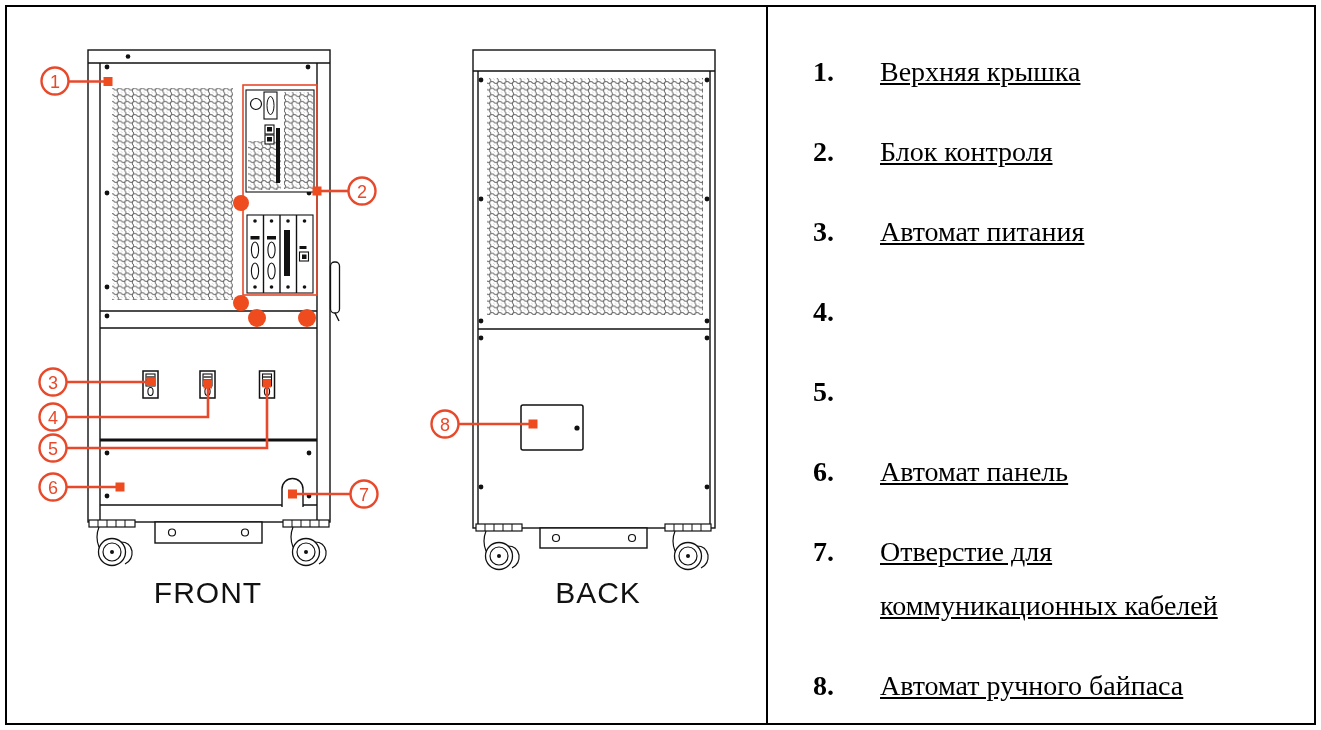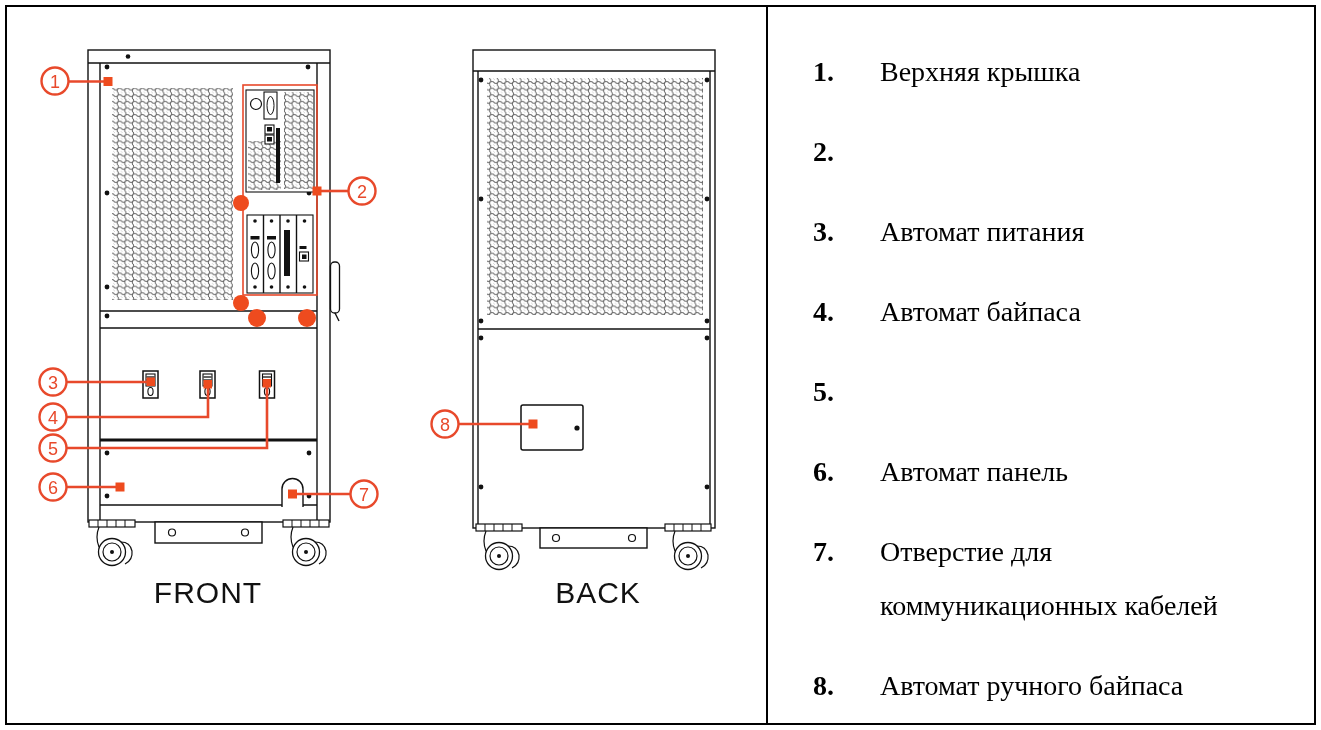--- a/index.html
+++ b/index.html
@@ -36,20 +36,21 @@
     line-height:54px;
     color:#000;
   }
   .legend .num{
     width:67px;
     font-weight:bold;
     flex:0 0 auto;
   }
   .legend .txt{
     width:410px;
+    text-decoration:underline;
   }
   .view-label{
     font-family:"Liberation Sans", sans-serif;
     font-size:30px;
     letter-spacing:1px;
     fill:#111;
   }
   .callout-num{
     font-family:"Liberation Sans", sans-serif;
     font-size:18px;
@@ -291,28 +292,28 @@
     <text class="view-label" x="598" y="603" text-anchor="middle">BACK</text>
   </svg>
 
   <ol class="legend">
     <li>
       <span class="num">1.</span>
       <span class="txt">Верхняя крышка</span>
     </li>
     <li>
       <span class="num">2.</span>
+      <span class="txt">Блок контроля</span>
     </li>
     <li>
       <span class="num">3.</span>
       <span class="txt">Автомат питания</span>
     </li>
     <li>
       <span class="num">4.</span>
-      <span class="txt">Автомат байпаса</span>
     </li>
     <li>
       <span class="num">5.</span>
     </li>
     <li>
       <span class="num">6.</span>
       <span class="txt">Автомат панель</span>
     </li>
     <li>
       <span class="num">7.</span>

